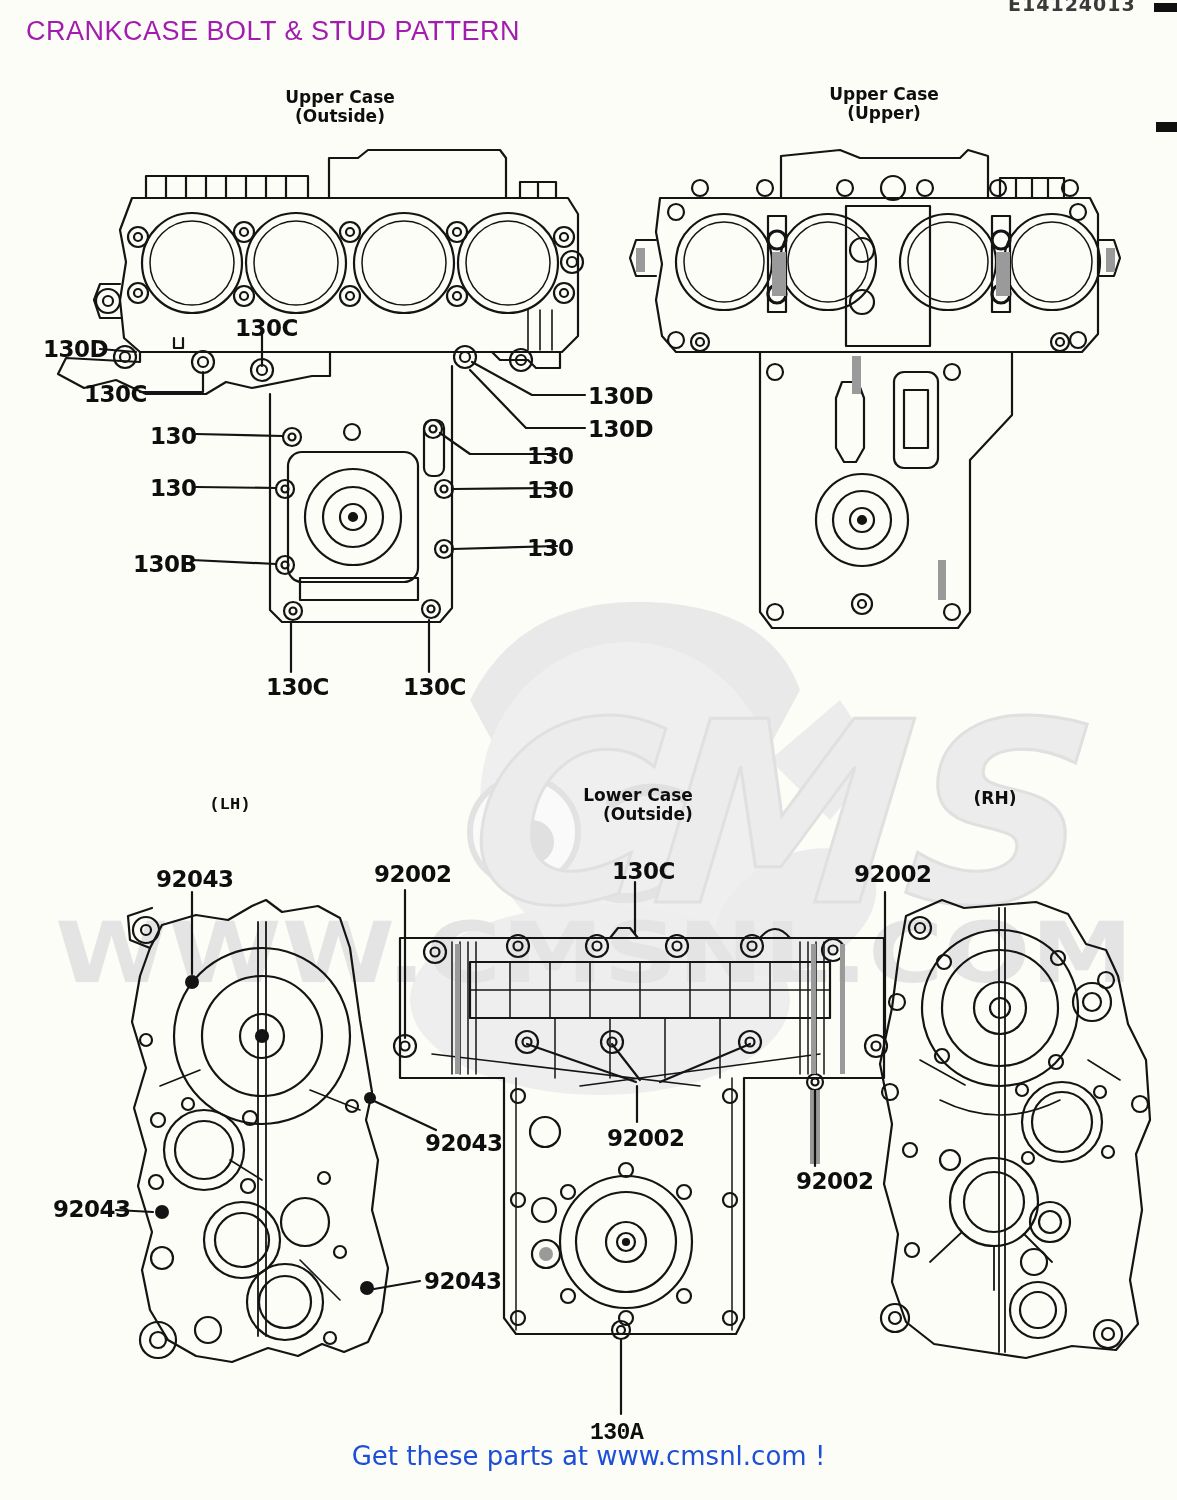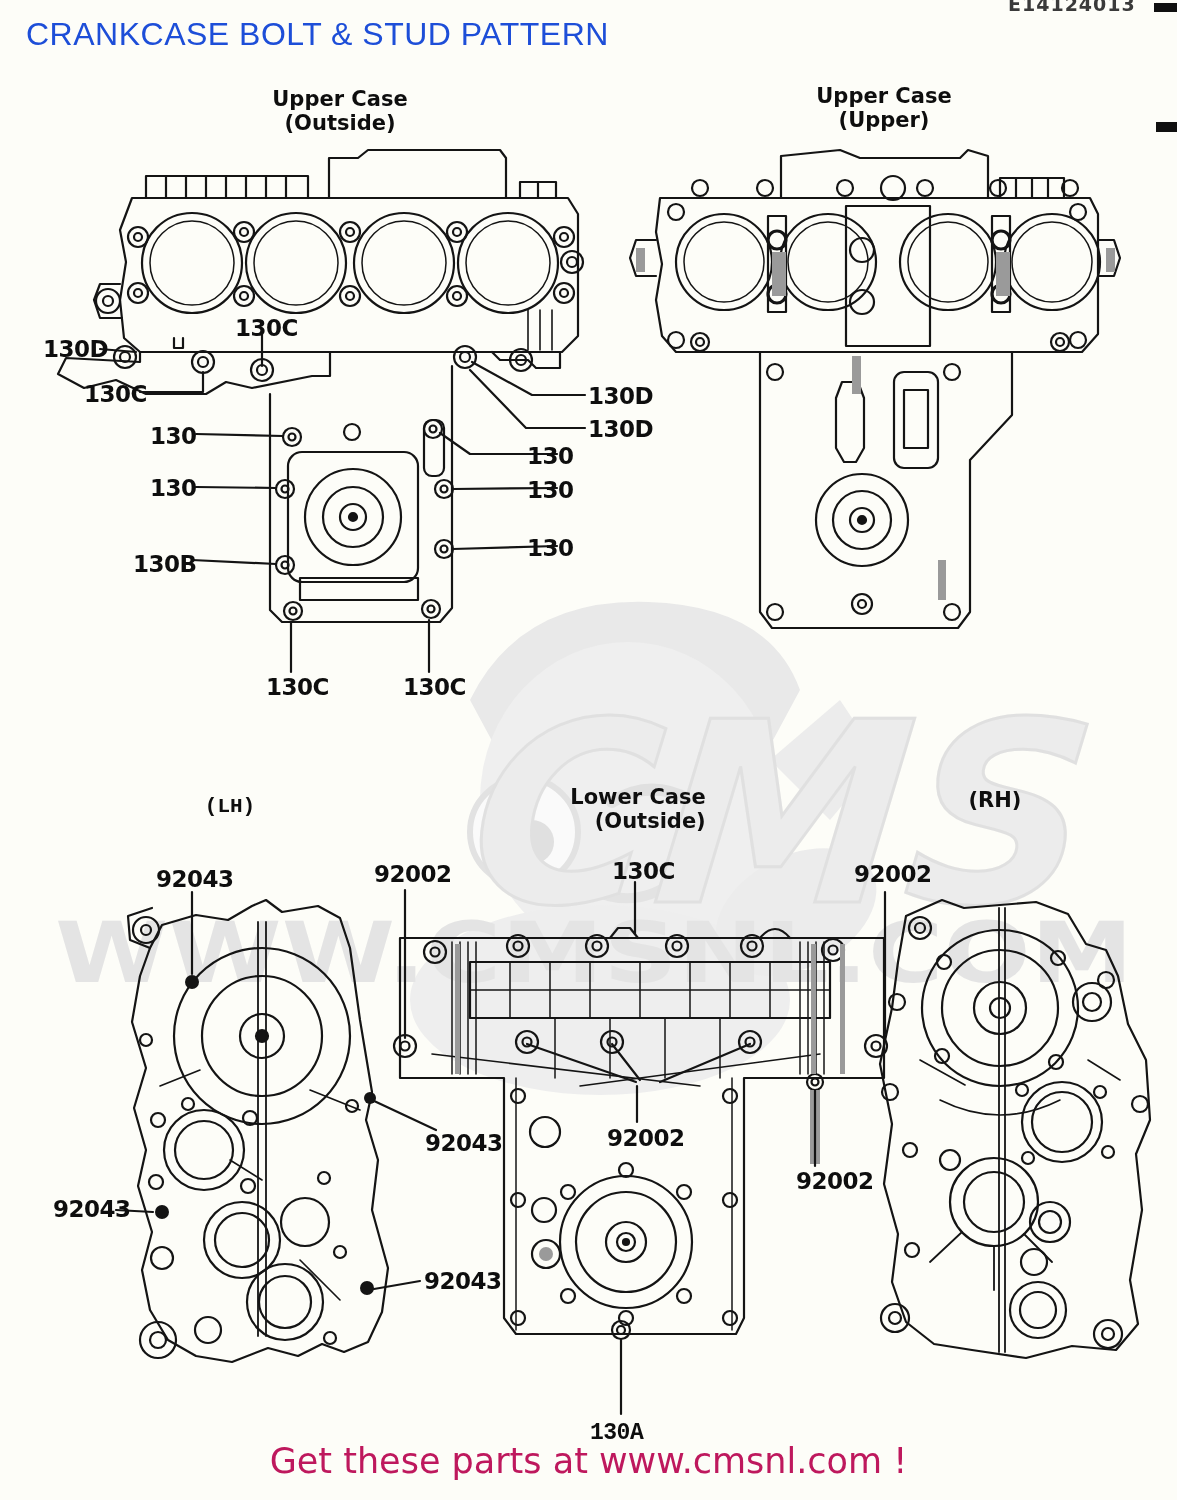--- a/index.html
+++ b/index.html
@@ -5,39 +5,39 @@
   html,body{margin:0;padding:0;background:#e9e9e9;}
   .stage{
     position:relative;width:1177px;height:1500px;margin:0 auto;
     background:#fdfdf8;overflow:hidden;
     font-family:"DejaVu Sans","Liberation Sans",sans-serif;
   }
   .stage svg{position:absolute;left:0;top:0;}
   .page-title{
     position:absolute;left:26px;top:16px;
     font-family:"Liberation Sans",sans-serif;
-    font-size:32px;color:#1d4ed8;letter-spacing:.5px;white-space:nowrap;
+    font-size:27px;color:#a21caf;letter-spacing:.5px;white-space:nowrap;
   }
   .doc-code{
     position:absolute;left:1008px;top:-7px;
     font-size:19px;font-weight:bold;color:#3a3a3a;letter-spacing:1px;white-space:nowrap;
   }
   .edge-dash{position:absolute;background:#101010;}
   .view-label{
     position:absolute;transform:translateX(-50%);
-    font-size:21px;font-weight:bold;color:#0e0e0e;
+    font-size:17px;font-weight:bold;color:#0e0e0e;
     text-align:center;line-height:1.12;white-space:nowrap;
   }
   .callout{
     position:absolute;font-size:23px;font-weight:bold;color:#0e0e0e;
     letter-spacing:-0.5px;white-space:nowrap;
   }
   .footer-link{
     position:absolute;left:50%;top:1441px;transform:translateX(-50%);
-    font-size:35px;color:#be185d;white-space:nowrap;
+    font-size:26px;color:#1d4ed8;white-space:nowrap;
   }
 </style>
 </head>
 <body>
 
 <div class="stage">
 
   <svg width="1177" height="1500" viewBox="0 0 1177 1500">
 
     <g>

